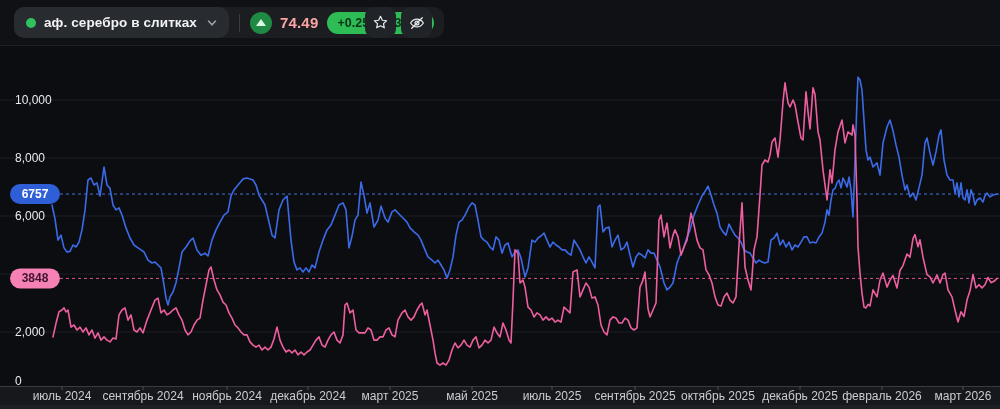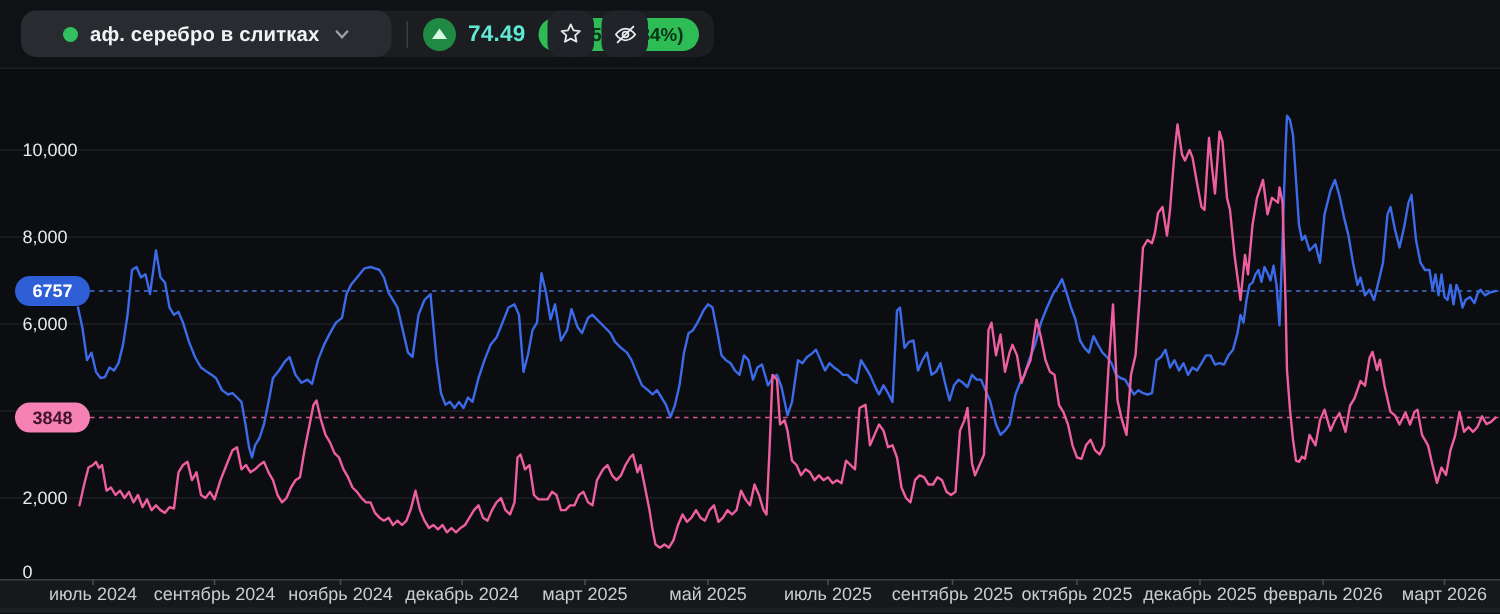--- a/index.html
+++ b/index.html
@@ -4,30 +4,30 @@
 <style>
   html,body{margin:0;padding:0;background:#0e0f12;width:1000px;height:409px;overflow:hidden;
     font-family:"Liberation Sans",sans-serif;-webkit-font-smoothing:antialiased;}
   .stage{position:relative;width:1000px;height:409px;background:#0c0d11;}
   
   .header{position:absolute;left:0;top:0;width:1000px;height:45px;background:#101114;
     border-bottom:1px solid #1d2025;z-index:5;}
   .symbol-group{position:absolute;left:14px;top:7px;height:31px;background:#1b1d21;
     border-radius:10px;display:flex;align-items:center;padding:0 10px 0 0;}
   .symbol-btn{display:flex;align-items:center;gap:8px;height:31px;background:#282b30;
-    border-radius:10px;padding:0 28px;cursor:pointer;}
+    border-radius:10px;padding:0 12px;cursor:pointer;}
   .dot{width:10px;height:10px;border-radius:50%;background:#30c15e;flex:0 0 auto;}
   .symbol-title{color:#f2f3f5;font-size:13.5px;font-weight:bold;white-space:nowrap;letter-spacing:.1px;}
   .chev{width:10px;height:10px;margin-left:2px;}
   .vdiv{width:1px;height:18px;background:#3a3d43;margin:0 10px;}
   .up-circle{width:22px;height:22px;border-radius:50%;background:#1f8a43;display:flex;
     align-items:center;justify-content:center;margin-right:8px;}
   .up-tri{width:0;height:0;border-left:5px solid transparent;border-right:5px solid transparent;
     border-bottom:7px solid #d9f7e3;margin-top:-1px;}
-  .price{color:#5eead4;font-size:15px;font-weight:bold;margin-right:9px;letter-spacing:.2px;}
+  .price{color:#fca5a5;font-size:15px;font-weight:bold;margin-right:9px;letter-spacing:.2px;}
   .badge{background:#2ebc55;color:#083318;font-size:12.5px;font-weight:bold;border-radius:12px;
     padding:4px 10px;white-space:nowrap;}
   .icon-btn{position:absolute;top:7px;width:31px;height:31px;background:#202327;border-radius:9px;
     display:flex;align-items:center;justify-content:center;cursor:pointer;}
   .icon-btn.star{left:365px;}
   .icon-btn.eye{left:401px;}
   
   #plot{position:absolute;left:0;top:0;z-index:1;}
   #plot text{font-family:"Liberation Sans",sans-serif;}
   .ylab{fill:#e8eaed;font-size:12px;}

